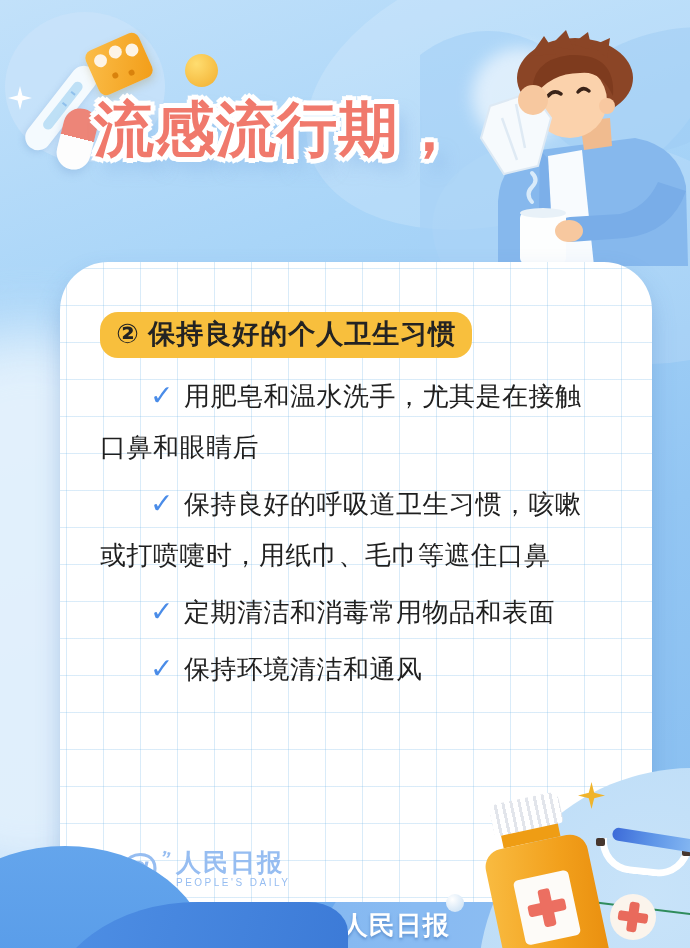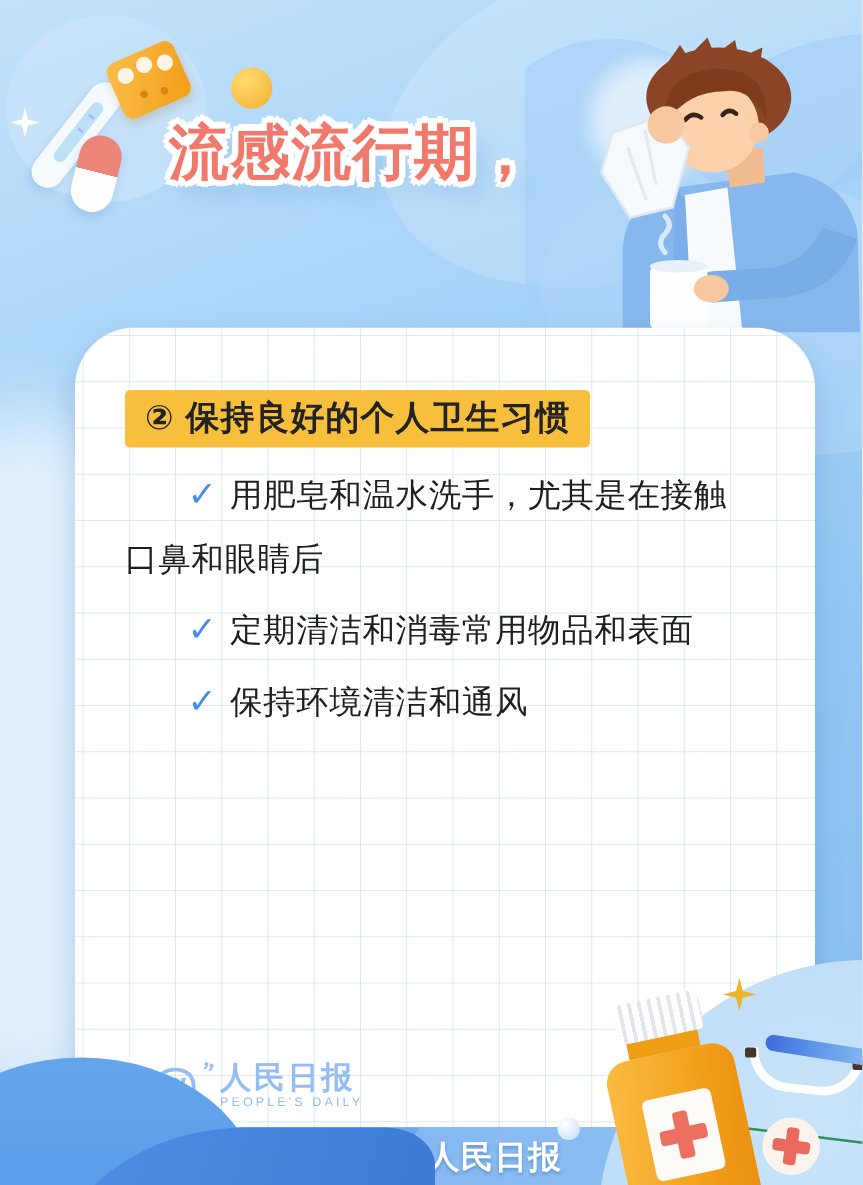--- a/index.html
+++ b/index.html
@@ -34,31 +34,31 @@
   .blister .dot{position:absolute;border-radius:50%;background:#D9820C;width:6px;height:6px;}
   .yellow-ball{position:absolute;left:185px;top:54px;width:33px;height:33px;border-radius:50%;
     background:radial-gradient(circle at 35% 30%,#FFDD70,#F2AE2E);}
   
   .person{position:absolute;left:420px;top:26px;width:270px;height:240px;}
   
   .title{position:absolute;left:94px;top:96px;z-index:4;line-height:1.12;}
   .title span{display:block;font-weight:bold;letter-spacing:1px;
     text-shadow:-4px -4px 0 #fff,4px -4px 0 #fff,-4px 4px 0 #fff,4px 4px 0 #fff,
       -5px 0 0 #fff,5px 0 0 #fff,0 -5px 0 #fff,0 5px 0 #fff,9px 12px 16px rgba(120,170,225,.55);}
-  .title .t1{font-size:48px;color:#F0796C;margin-left:41px;}
+  .title .t1{font-size:60px;color:#F0796C;}
   .title .t2{font-size:69px;color:#4285D7;margin-top:2px;}
   
   .card{position:absolute;left:60px;top:262px;width:592px;height:640px;z-index:5;
     background-color:#fff;
     background-image:linear-gradient(rgba(130,190,235,.30) 1px,transparent 1px),
                      linear-gradient(90deg,rgba(130,190,235,.30) 1px,transparent 1px);
     background-size:37px 37px;background-position:6px 6px;
     border-radius:48px 48px 0 0;
     box-shadow:0 12px 22px rgba(80,130,195,.35);}
-  .badge{display:inline-block;margin:50px 0 0 40px;padding:4px 16px 6px 16px;border-radius:4px;
+  .badge{display:inline-block;margin:50px 0 0 40px;padding:4px 16px 6px 16px;border-radius:18px;
     background:#F8BF3D;color:#232323;font-size:27px;font-weight:bold;letter-spacing:1px;}
   .items{margin:12px 52px 0 40px;}
   .item{margin:0 0 5px 0;font-size:26px;line-height:51px;color:#1F1F1F;text-indent:50px;letter-spacing:.5px;}
   .check{color:#4A8CE8;font-weight:bold;font-size:28px;margin-right:10px;}
   .watermark{position:absolute;left:58px;bottom:14px;display:flex;align-items:flex-end;color:#96BDF1;}
   .wm-at{font-size:42px;font-weight:bold;line-height:36px;}
   .wm-quotes{font-size:20px;font-weight:bold;transform:rotate(18deg);margin:0 4px 18px 1px;}
   .wm-text{margin-left:2px;}
   .wm-cn{font-size:25px;font-weight:bold;letter-spacing:2px;line-height:24px;}
   .wm-en{font-size:10px;letter-spacing:2.5px;margin-top:3px;}
@@ -169,20 +169,21 @@
   </div>
 
   <div class="title">
     <span class="t1">流感流行期，</span>
   </div>
 
   <div class="card">
     <div class="badge">② 保持良好的个人卫生习惯</div>
     <div class="items">
       <p class="item"><span class="check">✓</span><span>用肥皂和温水洗手，尤其是在接触口鼻和眼睛后</span></p>
+      <p class="item"><span class="check">✓</span><span>保持良好的呼吸道卫生习惯，咳嗽或打喷嚏时，用纸巾、毛巾等遮住口鼻</span></p>
       <p class="item"><span class="check">✓</span><span>定期清洁和消毒常用物品和表面</span></p>
       <p class="item"><span class="check">✓</span><span>保持环境清洁和通风</span></p>
     </div>
     <div class="watermark">
       <span class="wm-at">@</span>
       <span class="wm-quotes">”</span>
       <span class="wm-text">
         <div class="wm-cn">人民日报</div>
         <div class="wm-en">PEOPLE'S DAILY</div>
       </span>

